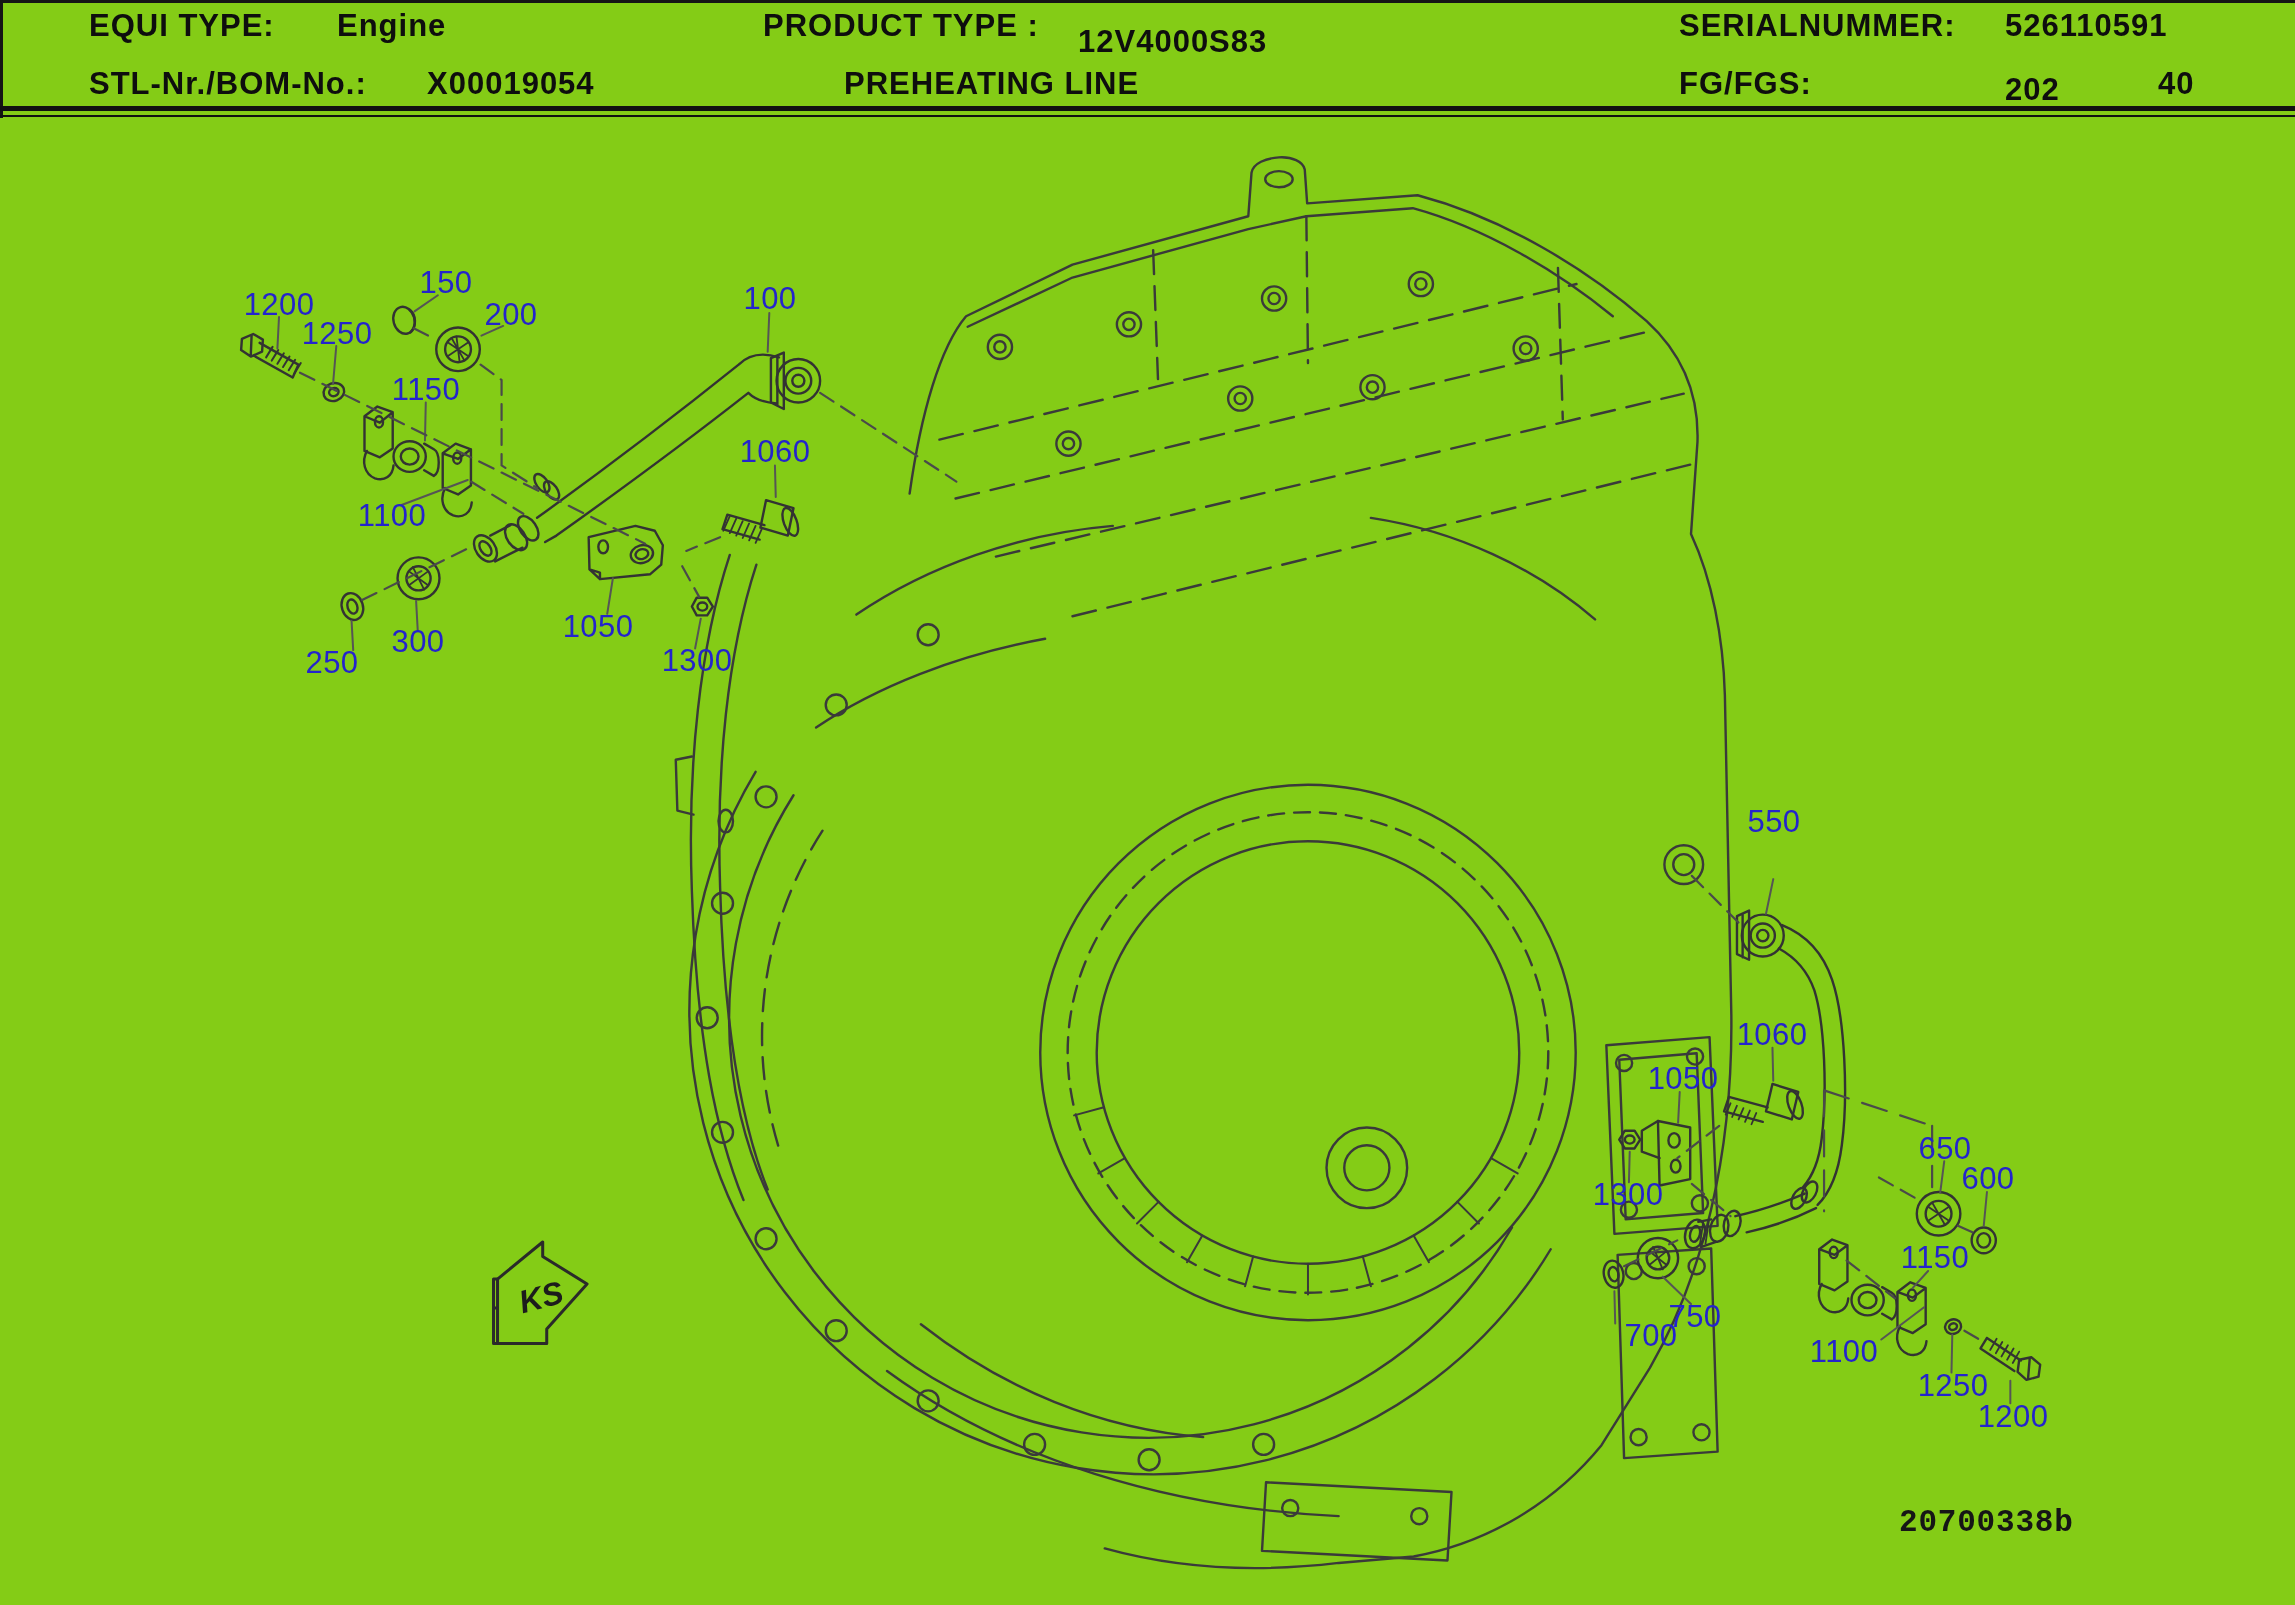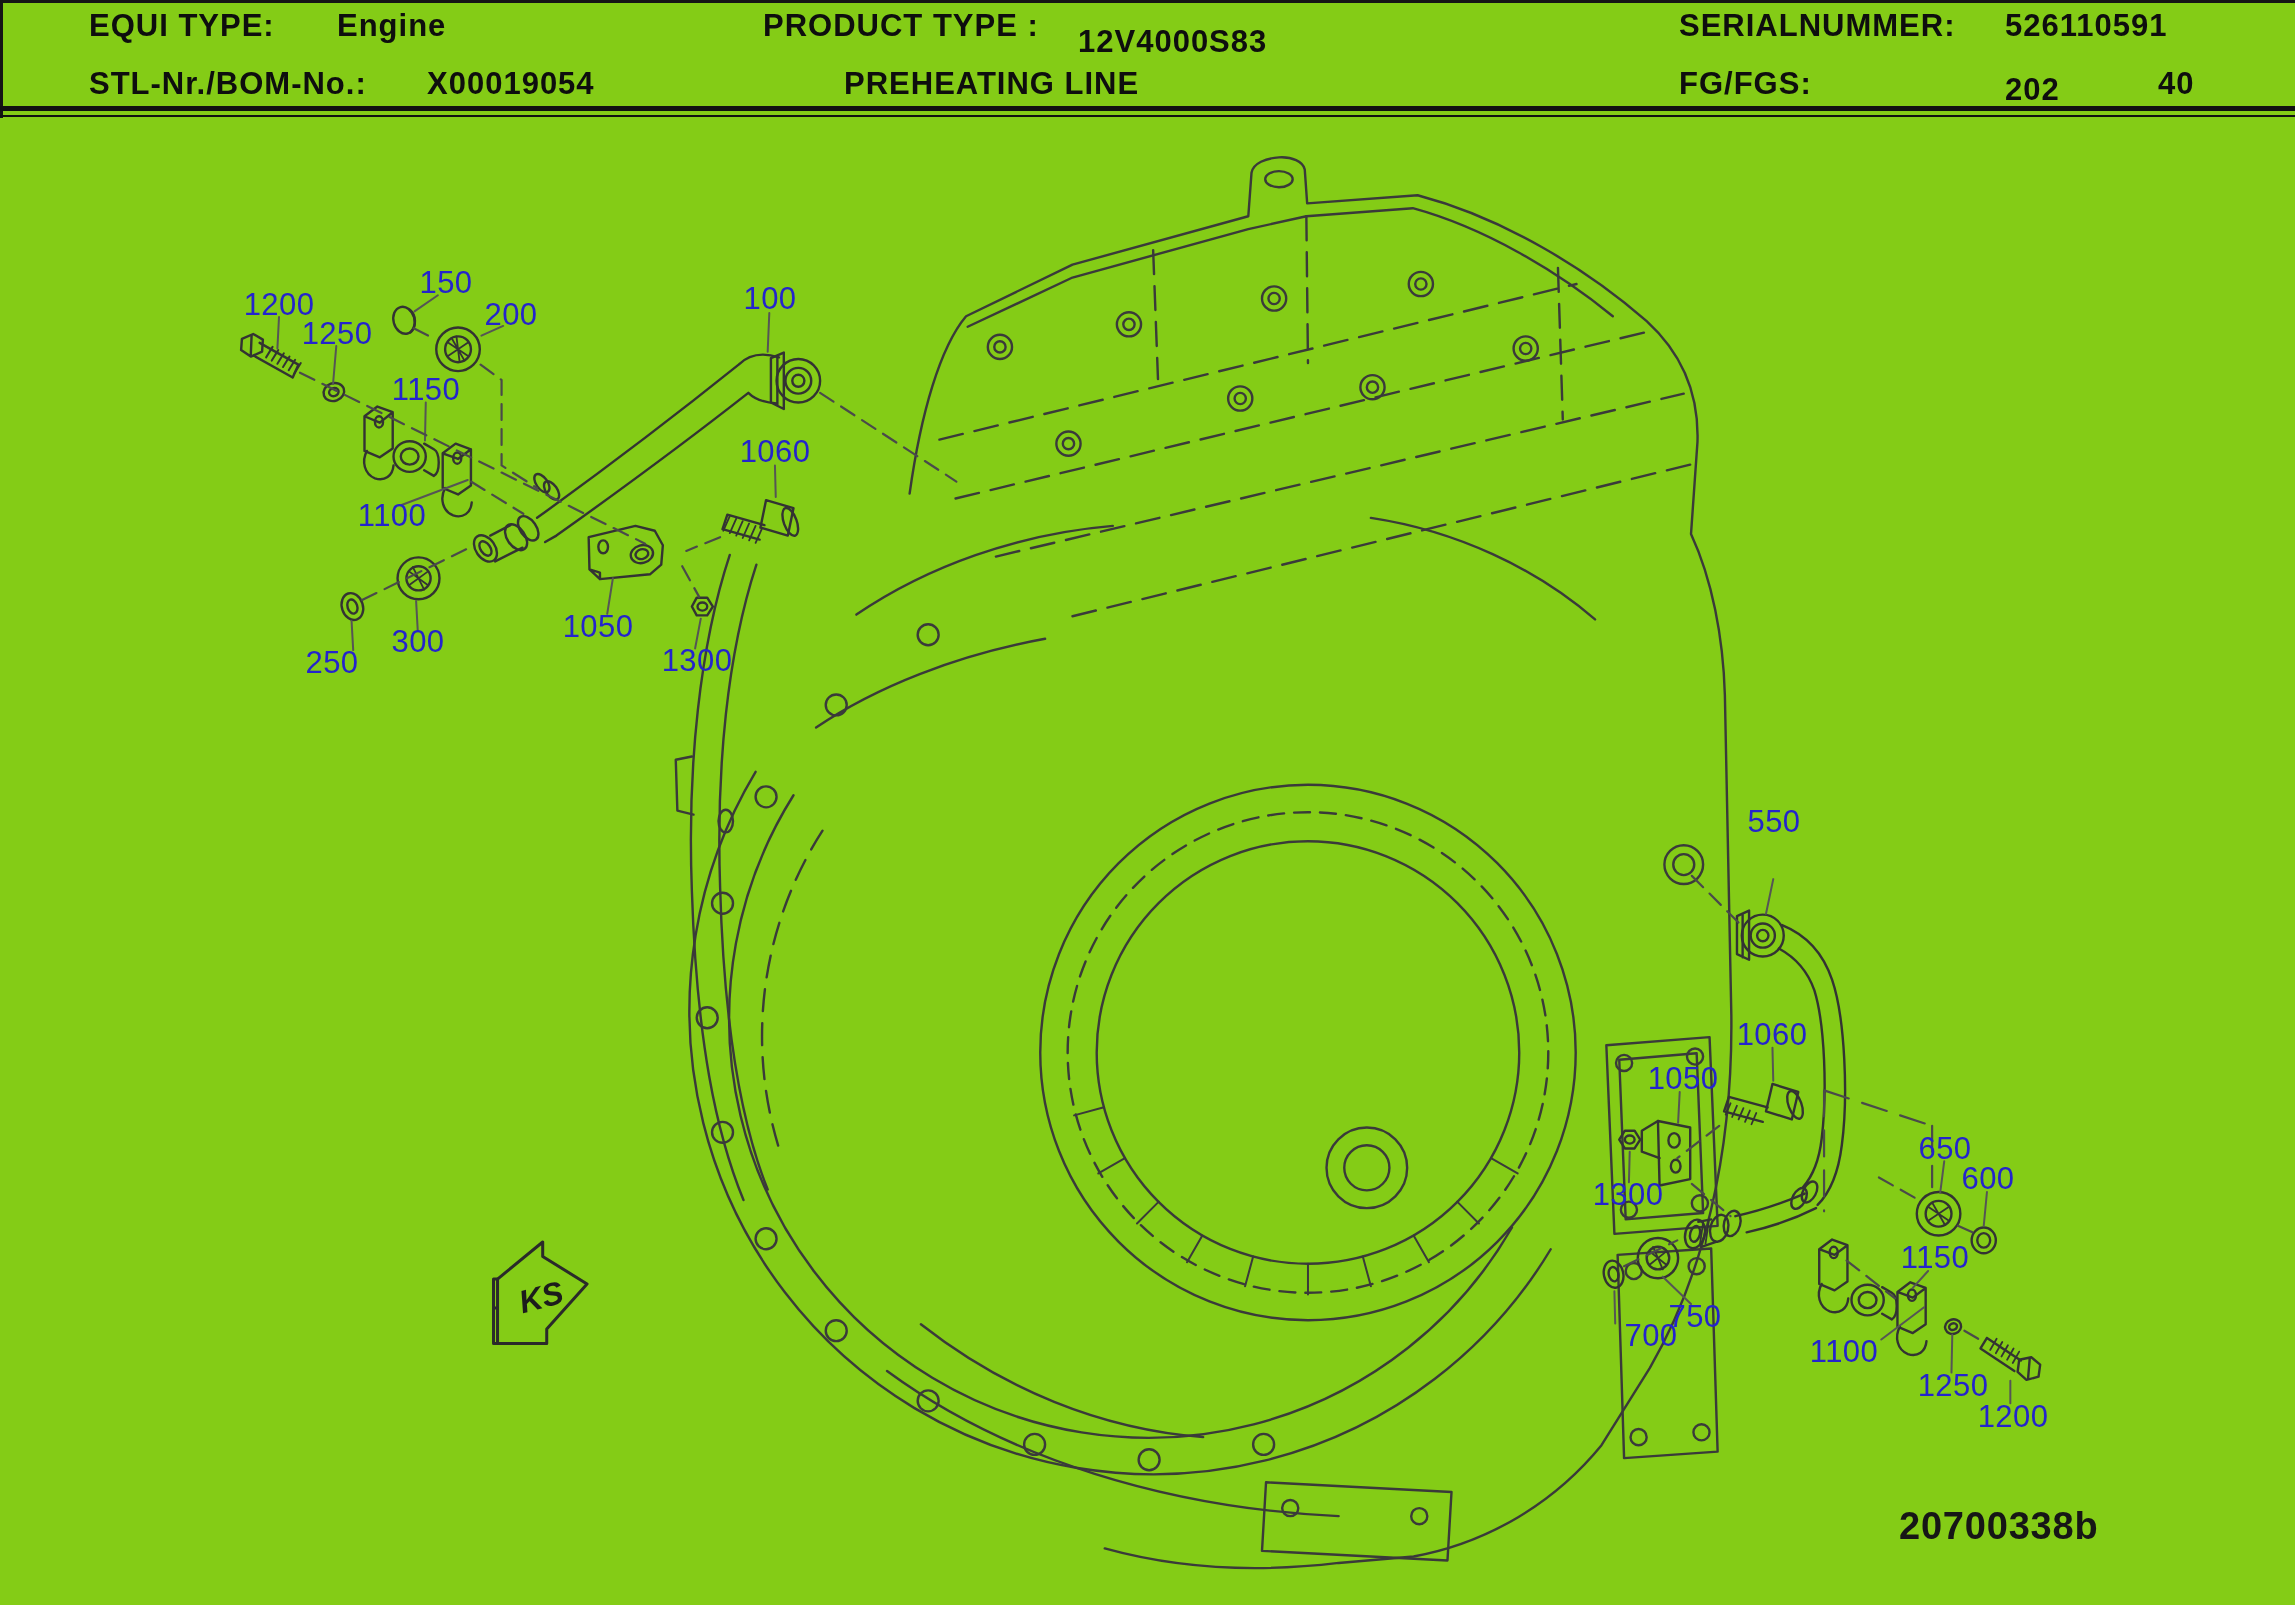--- a/index.html
+++ b/index.html
@@ -7,21 +7,21 @@
          font-family:"Liberation Sans", sans-serif;}
   .topline{position:absolute;left:0;top:0;width:2295px;height:3.2px;background:#151515;}
   .leftline{position:absolute;left:0;top:0;width:3.2px;height:118px;background:#151515;}
   .rule1{position:absolute;left:0;top:106px;width:2295px;height:4.8px;background:#111;}
   .rule2{position:absolute;left:0;top:115px;width:2295px;height:2.4px;background:#111;}
   .hd{position:absolute;font-size:31px;font-weight:bold;color:#0e0e0e;letter-spacing:1px;white-space:nowrap;}
   .callout{position:absolute;transform:translate(-50%,-50%);font-size:31px;color:var(--accent,#2424cd);
            white-space:nowrap;letter-spacing:0.4px;}
   .ks{position:absolute;left:519px;top:1279px;font-size:32px;font-weight:bold;font-style:italic;
       color:#1c1c1c;transform:rotate(-15deg);}
-  .dwgno{position:absolute;left:1899px;top:1505px;font-size:38px;font-weight:bold;color:#161616;letter-spacing:0.8px;}
+  .dwgno{position:absolute;left:1899px;top:1505px;font-size:31px;font-weight:bold;color:#161616;letter-spacing:0.8px;font-family:Liberation Mono, monospace;}
   svg{position:absolute;left:0;top:0;}
   svg *{vector-effect:non-scaling-stroke;}
 </style>
 </head>
 <body>
 
 <div class="stage" id="stage" style="--accent: #2424cd;">
 
   <div class="topline"></div>
   <div class="leftline"></div>

